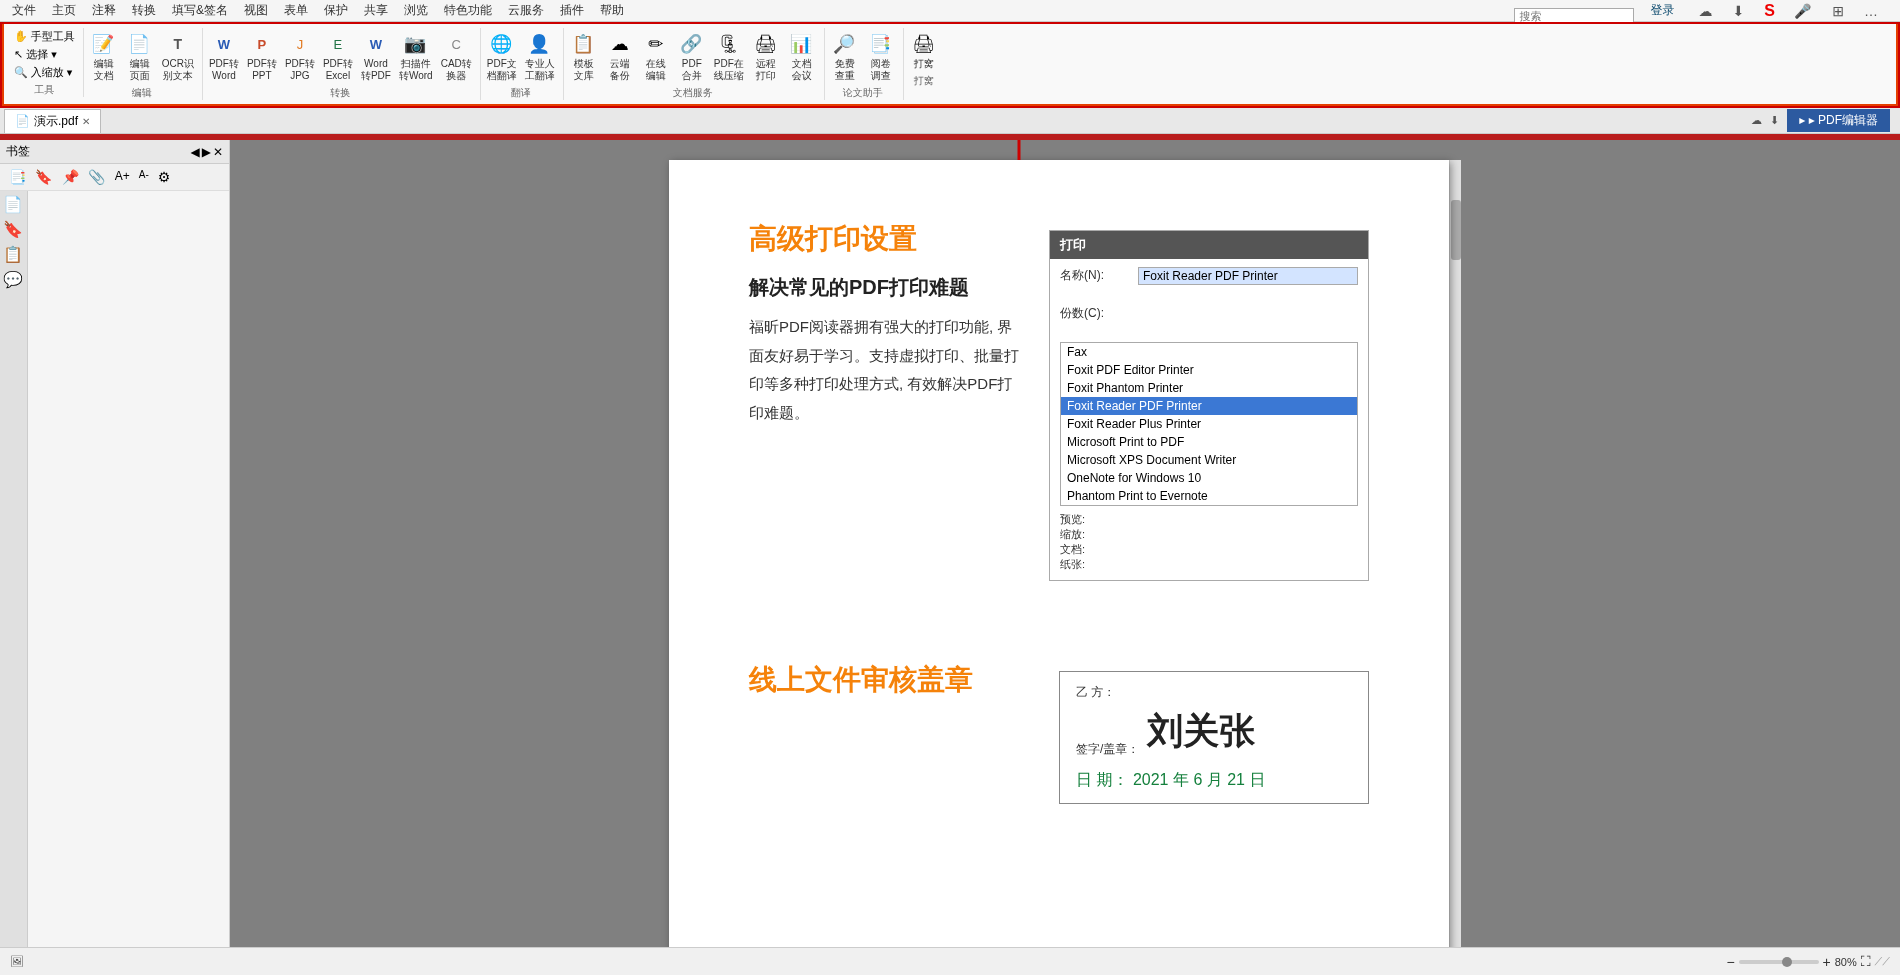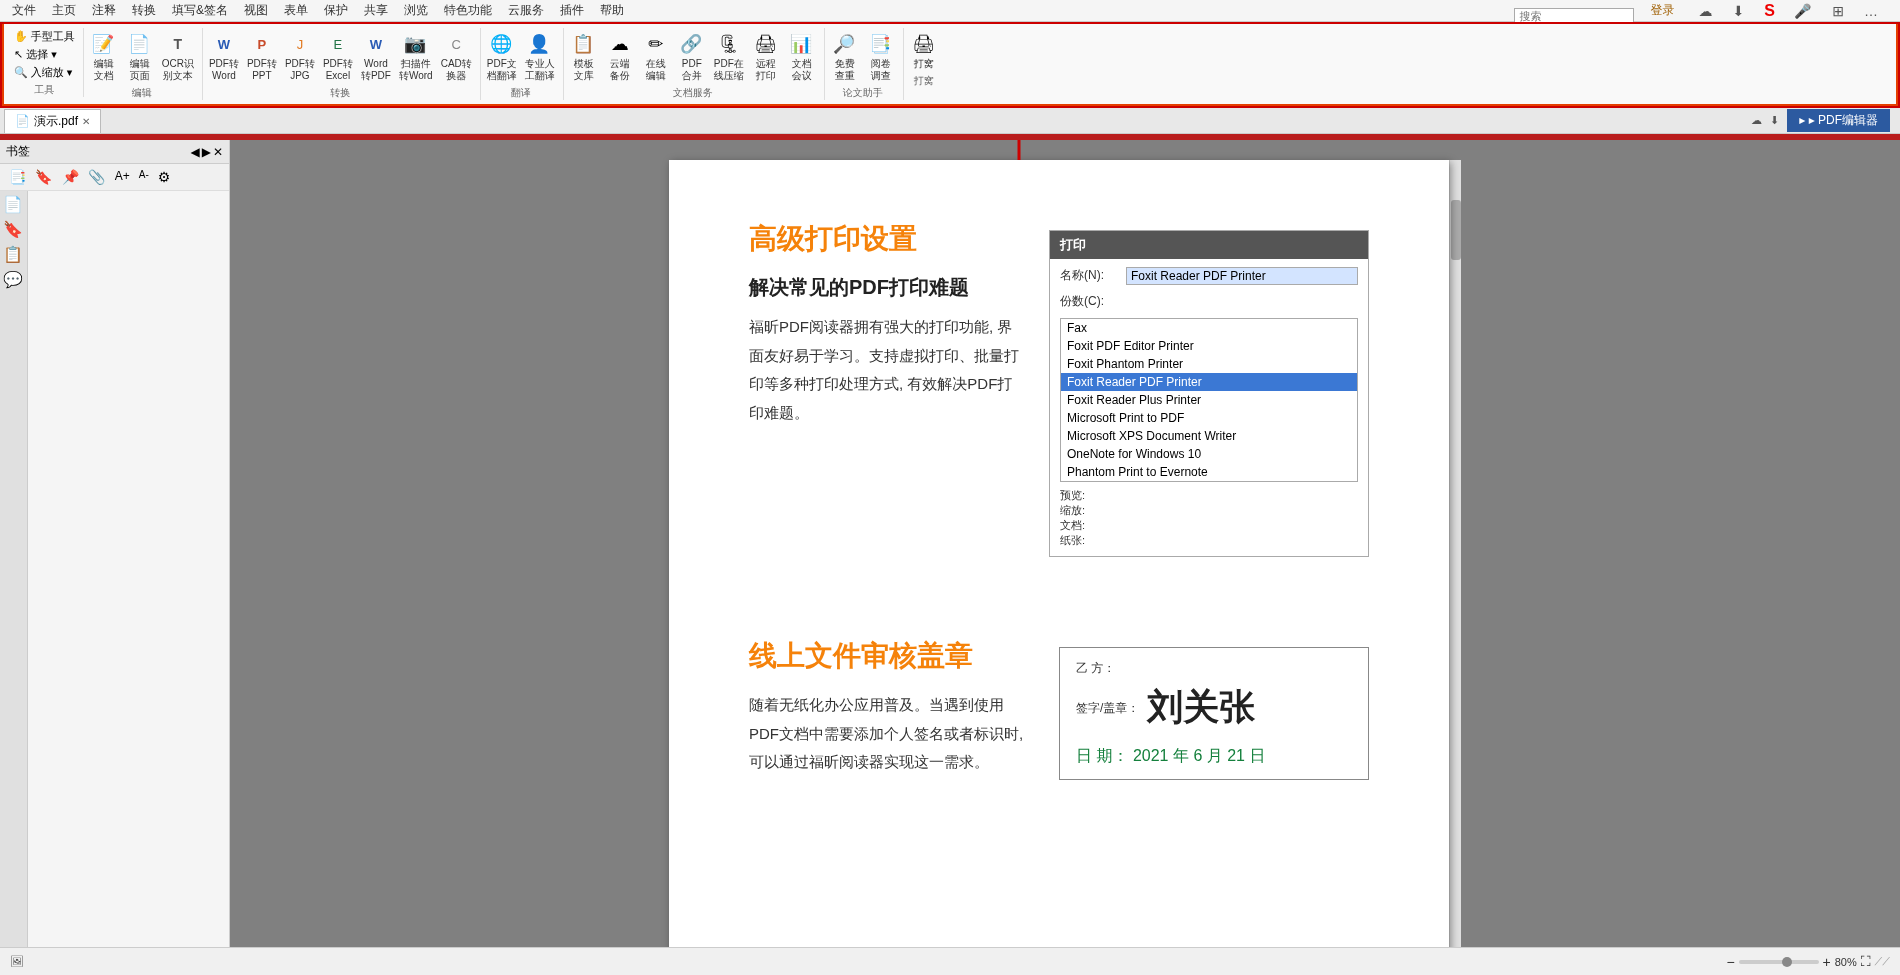--- a/index.html
+++ b/index.html
@@ -220,22 +220,22 @@
       padding: 5px 10px;
       font-size: 13px;
       font-weight: bold;
     }
     .print-dialog-body {
       padding: 8px 10px;
       font-size: 12px;
     }
     .print-row {
       display: flex;
-      margin-bottom: 8px;
-      gap: 6px;
+      margin-bottom: 20px;
+      gap: 18px;
     }
     .print-label {
       color: #333;
       min-width: 60px;
       white-space: nowrap;
     }
     .print-input {
       flex: 1;
       border: 1px solid #aaa;
       padding: 1px 4px;
@@ -365,21 +365,21 @@
       <span>表单</span>
       <span>保护</span>
       <span>共享</span>
       <span>浏览</span>
       <span>特色功能</span>
       <span>云服务</span>
       <span>插件</span>
       <span>帮助</span>
       <div style="margin-left:auto; display:flex; align-items:center; gap:8px; padding-right:10px;">
         <input type="text" style="width: 120px; height: 16px; font-size: 11px; border: 1px solid rgb(170, 170, 170); padding: 0px 4px; margin-top: 11px;" placeholder="搜索">
-        <span style="color:#a16207; cursor:pointer;text-align:center;">登录</span>
+        <span style="color:#0c4a6e; cursor:pointer;text-align:center;">登录</span>
 
         <div class="cloud-icons">
           <span style="color:#555;">☁</span>
           <span style="color:#555;">⬇</span>
           <span style="color:#e00; font-weight:bold; font-size:16px;">S</span>
           <span style="color:#555;">🎤</span>
           <span style="color:#555;">⊞</span>
           <span style="color:#555;">…</span>
         </div>
       </div>
@@ -647,26 +647,25 @@
               </div>
             </div>
           </div>
         </div>
 
         <div style="height: 30px;"></div>
 
         <div class="section-block">
           <div class="section-text">
             <div class="section-title-orange">线上文件审核盖章</div>
-            <div class="section-body">随着无纸化办公应用普及。当遇到使用PDF文档中需要添加个人签名或者标识时, 可以通过福昕阅读器实现这一需求。</div>
           </div>
 
           <div class="signature-box">
             <div class="sig-label">乙 方：</div>
-            <div style="display:flex; align-items:center; gap:8px; margin-bottom:6px;">
+            <div style="display:flex; align-items:flex-end; gap:8px; margin-bottom:6px;">
               <span class="sig-label">签字/盖章：</span>
               <span class="sig-name">刘关张</span>
             </div>
             <div class="sig-date">
               <span>日 期：</span>
               <span>2021 年 6 月 21 日</span>
             </div>
           </div>
         </div>
 

